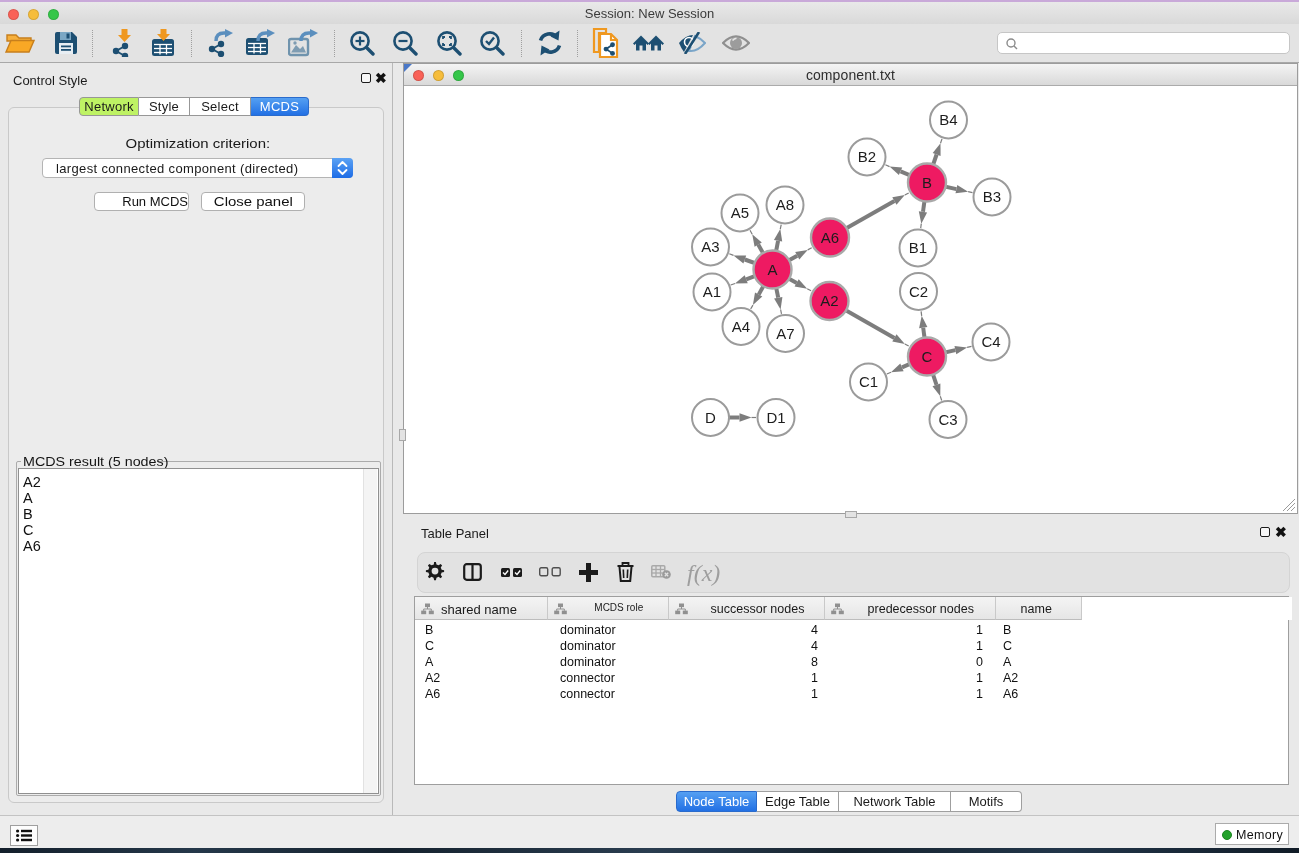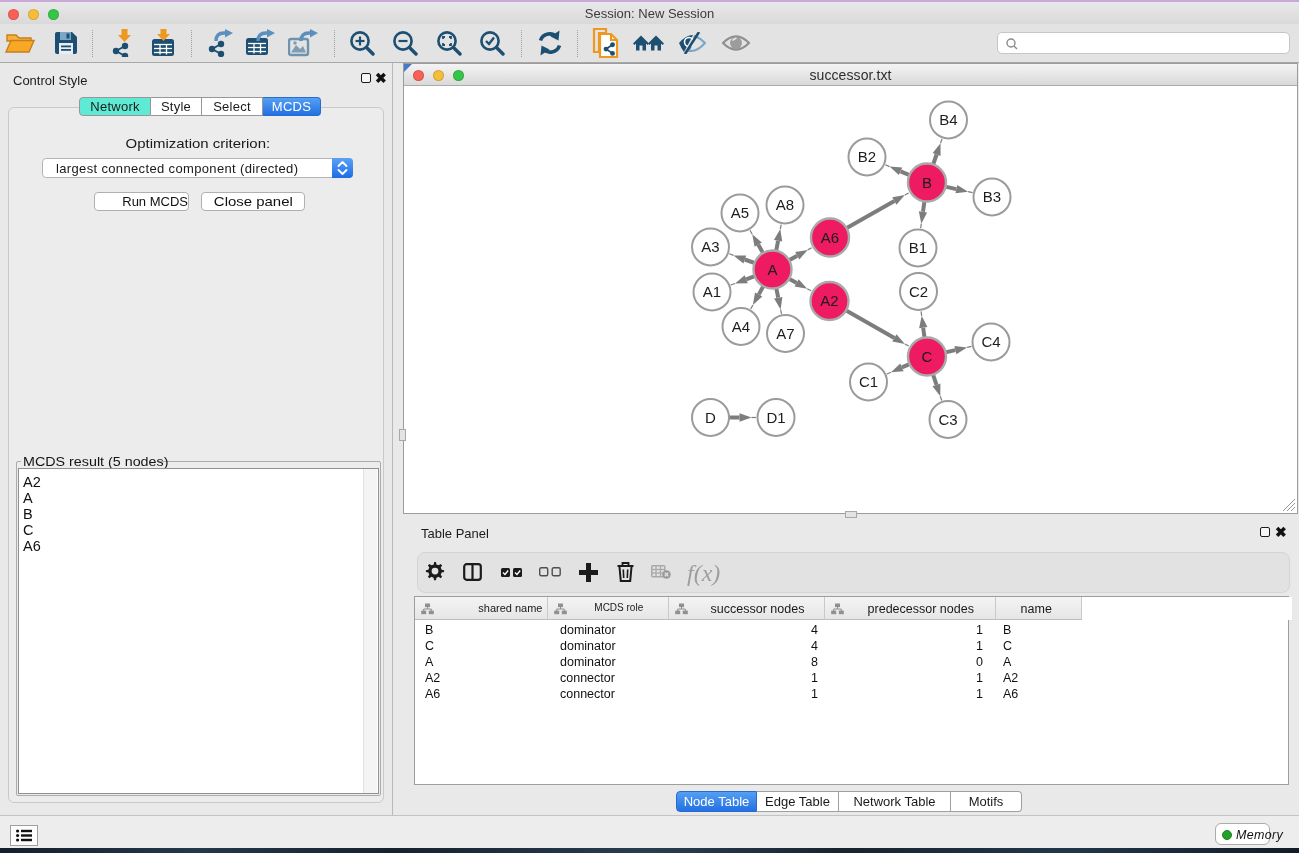--- a/index.html
+++ b/index.html
@@ -166,21 +166,21 @@
 </div>
 
 <div class="abs" style="left:0;top:63px;width:393px;height:752px;background:#e9e9e9;border-right:1px solid #b9b9b9;">
   <div class="abs txt13" style="left:13px;top:10px;color:#1c1c1c;">Control Style</div>
   <div class="abs" style="left:361px;top:10px;width:10px;height:10px;border:1.5px solid #1a1a1a;border-radius:2px;background:#f6f6f6;"></div>
   <div class="abs" style="left:375px;top:7px;font-size:14px;font-weight:bold;color:#111;">✖</div>
 
   <div class="abs" style="left:8px;top:44px;width:376px;height:696px;background:#ececec;border:1px solid #c9c9c9;border-radius:6px;"></div>
 
   <div class="abs" style="left:79px;top:34px;height:19px;display:flex;font-size:13px;letter-spacing:0.25px;line-height:18px;text-align:center;">
-    <div style="width:72px;background:#5eead4;border:1px solid #979797;border-radius:4px 0 0 4px;">Network</div>
+    <div style="width:60px;background:#bef264;border:1px solid #979797;border-radius:4px 0 0 4px;">Network</div>
     <div style="width:51px;background:#fff;border:1px solid #979797;border-left:none;">Style</div>
     <div style="width:61px;background:#fff;border:1px solid #979797;border-left:none;">Select</div>
     <div style="width:58px;background:linear-gradient(#55a0f2,#2270e4);border:1px solid #2a6bcc;border-left:none;border-radius:0 4px 4px 0;color:#fff;">MCDS</div>
   </div>
 
   <div class="abs" style="left:42px;top:95px;width:311px;height:20px;background:#fff;border:1px solid #b4b4b4;border-radius:4px;">
     <div class="abs" style="left:13px;top:2px;color:#191919;font-size:13px;letter-spacing:0.35px;white-space:nowrap;">largest connected component (directed)</div>
     <div class="abs" style="right:-1px;top:-1px;width:21px;height:20px;background:linear-gradient(#5ba2f4,#1d6ce6);border-radius:0 4px 4px 0;">
       <svg width="21" height="20" viewBox="0 0 21 20">
         <path d="M6.5 8 L10.5 4 L14.5 8" fill="none" stroke="#fff" stroke-width="1.8" stroke-linecap="round" stroke-linejoin="round"></path>
@@ -198,21 +198,21 @@
   <div class="abs txt13" style="left:21px;top:391px;background:#ececec;padding:0 2px;color:#141414;"><span style="display:inline-block;transform:scaleX(1.1);transform-origin:left center;">MCDS result (5 nodes)</span></div>
   <div class="abs" style="left:18px;top:405px;width:361px;height:326px;background:#fff;border:1px solid #909090;font-size:14.5px;line-height:16px;padding:5px 0 0 4px;color:#111;">A2<br>A<br>B<br>C<br>A6</div>
   <div class="abs" style="left:363px;top:406px;width:14px;height:324px;background:#f4f4f4;border-left:1px solid #e2e2e2;"></div>
 </div>
 
 <div class="abs" style="left:403px;top:63px;width:895px;height:451px;background:#fff;border:1px solid #9c9c9c;">
   <div class="abs" style="left:0;top:0;width:893px;height:22px;background:linear-gradient(#f4f4f4,#d9d9d9);border-bottom:1px solid #ababab;">
     <div class="tl" style="left:9px;top:6px;background:#f96157;box-shadow:inset 0 0 0 1px rgba(0,0,0,0.15);"></div>
     <div class="tl" style="left:29px;top:6px;background:#f6bd3b;box-shadow:inset 0 0 0 1px rgba(0,0,0,0.15);"></div>
     <div class="tl" style="left:49px;top:6px;background:#35c649;box-shadow:inset 0 0 0 1px rgba(0,0,0,0.15);"></div>
-    <div class="abs txt13" style="left:0;top:3px;width:893px;text-align:center;color:#2e2e2e;font-size:14px;letter-spacing:0.1px;">successor.txt</div>
+    <div class="abs txt13" style="left:0;top:3px;width:893px;text-align:center;color:#2e2e2e;font-size:14px;letter-spacing:0.1px;">component.txt</div>
   </div>
   <svg class="abs" style="left:0;top:0;" width="8" height="8" viewBox="0 0 8 8">
         <path d="M0 0 L8 0 L0 8 Z" fill="#4a78c8"></path>
       </svg>
   <svg class="abs" style="left:0;top:22px;" width="893" height="427" viewBox="0 0 893 427">
 <line x1="348.2" y1="148.2" x2="346.0" y2="144.3" stroke="#7d7d7d" stroke-width="1.2"></line>
 <line x1="368.5" y1="183.5" x2="354.2" y2="158.6" stroke="#7d7d7d" stroke-width="4"></line>
 <polygon points="348.2,148.2 357.8,156.5 350.6,160.7" fill="#7d7d7d"></polygon>
 <line x1="376.3" y1="143.1" x2="377.2" y2="138.6" stroke="#7d7d7d" stroke-width="1.2"></line>
 <line x1="368.5" y1="183.5" x2="374.1" y2="154.8" stroke="#7d7d7d" stroke-width="4"></line>
@@ -379,21 +379,21 @@
 
   <div class="abs" style="left:11px;top:77px;width:875px;height:189px;background:#fff;border:1px solid #9e9e9e;">
     <div class="abs" style="left:0;top:0;width:877px;height:23px;background:#ffffff;"></div>
         <div class="abs" style="left:0px;top:0;width:132.5px;height:23px;background:linear-gradient(#f4f4f4,#e6e6e6);border-right:1px solid #c9c9c9;border-bottom:1px solid #bdbdbd;">
           <svg width="13" height="12" viewBox="0 0 13 12" style="position:absolute;left:6px;top:6px;">
             <rect x="4" y="0.5" width="5" height="3.6" fill="#909090"></rect>
             <rect x="0.2" y="7.6" width="5" height="3.6" fill="#909090"></rect>
             <rect x="7.8" y="7.6" width="5" height="3.6" fill="#909090"></rect>
             <path d="M6.5 4 L6.5 6 M2.7 7.8 L2.7 6 L10.3 6 L10.3 7.8" fill="none" stroke="#909090" stroke-width="1"></path>
           </svg>
-          <div style="position:absolute;left:26px;right:4px;top:5px;text-align:right;font-size:11px;color:#1a1a1a;">shared name</div>
+          <div style="position:absolute;left:26px;right:4px;top:5px;text-align:left;font-size:13px;color:#1a1a1a;">shared name</div>
         </div>
         <div class="abs" style="left:132.5px;top:0;width:121.5px;height:23px;background:linear-gradient(#f4f4f4,#e6e6e6);border-right:1px solid #c9c9c9;border-bottom:1px solid #bdbdbd;">
           <svg width="13" height="12" viewBox="0 0 13 12" style="position:absolute;left:6px;top:6px;">
             <rect x="4" y="0.5" width="5" height="3.6" fill="#909090"></rect>
             <rect x="0.2" y="7.6" width="5" height="3.6" fill="#909090"></rect>
             <rect x="7.8" y="7.6" width="5" height="3.6" fill="#909090"></rect>
             <path d="M6.5 4 L6.5 6 M2.7 7.8 L2.7 6 L10.3 6 L10.3 7.8" fill="none" stroke="#909090" stroke-width="1"></path>
           </svg>
           <div style="position:absolute;left:26px;right:4px;top:5px;text-align:center;font-size:10px;color:#1a1a1a;">MCDS role</div>
         </div>
@@ -457,21 +457,21 @@
   <div class="abs" style="left:10px;top:9px;width:28px;height:21px;background:#fdfdfd;border:1px solid #9f9f9f;">
     <svg width="16" height="13" viewBox="0 0 16 13" style="position:absolute;left:5px;top:3px;">
       <circle cx="1.6" cy="2" r="1.6" fill="#111"></circle>
           <rect x="5" y="0.8" width="11" height="2.4" fill="#111"></rect>
       <circle cx="1.6" cy="6.5" r="1.6" fill="#111"></circle>
           <rect x="5" y="5.3" width="11" height="2.4" fill="#111"></rect>
       <circle cx="1.6" cy="11" r="1.6" fill="#111"></circle>
           <rect x="5" y="9.8" width="11" height="2.4" fill="#111"></rect>
     </svg>
   </div>
-  <div class="abs" style="left:1215px;top:7px;width:55px;height:22px;background:#fff;border:1px solid #ababab;border-radius:6px;font-style:italic;">
+  <div class="abs" style="left:1215px;top:7px;width:74px;height:22px;background:#fff;border:1px solid #ababab;border-radius:0;">
     <div class="abs" style="left:6px;top:5.5px;width:10px;height:10px;border-radius:50%;background:#22a12a;border:1px solid #1b851f;"></div>
     <div class="abs" style="left:20px;top:3.5px;font-size:12.5px;letter-spacing:0.3px;color:#111;">Memory</div>
   </div>
 </div>
 
 <div class="abs" style="left:0;top:848px;width:1299px;height:5px;background:linear-gradient(90deg,#131f2b,#25384a 15%,#15222e 30%,#2a3d50 50%,#17242f 65%,#22364a 82%,#111c27);"></div>
 
 </div>
 
 </body></html>

